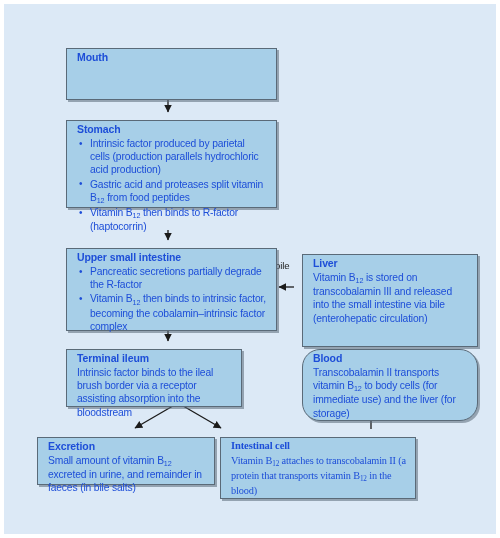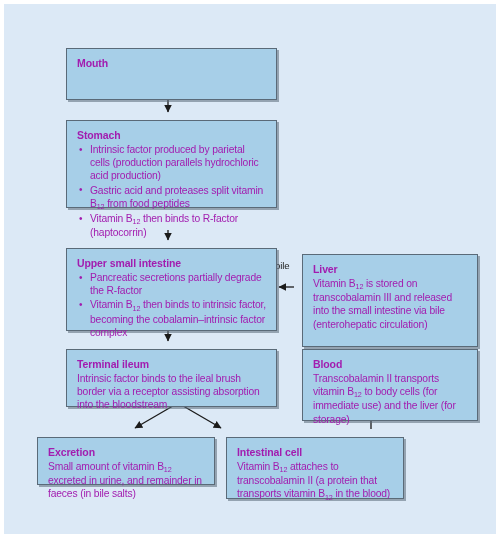--- a/index.html
+++ b/index.html
@@ -20,22 +20,22 @@
     width: 492px;
     height: 530px;
     background: #dce9f6;
   }
   .box {
     position: absolute;
     background: #a7cfe8;
     border: 1px solid #5a6a78;
     box-sizing: border-box;
     box-shadow: 2px 2px 0 0 rgba(90,106,120,0.55);
-    padding: 7px 9px 7px 10px;
-    color: #a21caf;
+    padding: 1px 9px 7px 10px;
+    color: #1d4ed8;
   }
   .box .title {
     font-weight: bold;
     font-size: 10.5px;
     line-height: 14px;
     margin-bottom: 1px;
     letter-spacing: -0.1px;
   }
   .box .body {
     font-size: 10.3px;
@@ -65,25 +65,25 @@
   sub {
     font-size: 7.2px;
     vertical-align: baseline;
     position: relative;
     top: 2.2px;
   }
   
   #box-mouth        { left: 62px;  top: 44px;  width: 211px; height: 52px; }
   #box-stomach      { left: 62px;  top: 116px; width: 211px; height: 88px; }
   #box-upper        { left: 62px;  top: 244px; width: 211px; height: 83px; }
-  #box-ileum        { left: 62px;  top: 345px; width: 211px; height: 58px; }
+  #box-ileum        { left: 62px;  top: 345px; width: 176px; height: 58px; }
   #box-excretion    { left: 33px;  top: 433px; width: 178px; height: 48px; }
-  #box-intestinal   { left: 222px; top: 433px; width: 178px; height: 62px; }
+  #box-intestinal   { left: 216px; top: 433px; width: 196px; height: 62px; font-family: Liberation Serif, serif; }
   #box-liver        { left: 298px; top: 250px; width: 176px; height: 93px; }
-  #box-blood        { left: 298px; top: 345px; width: 176px; height: 72px; }
+  #box-blood        { left: 298px; top: 345px; width: 176px; height: 72px; border-radius: 18px; }
 
   
   .conn {
     position: absolute;
     pointer-events: none;
   }
   .bile-label {
     position: absolute;
     left: 271px;
     top: 256px;

